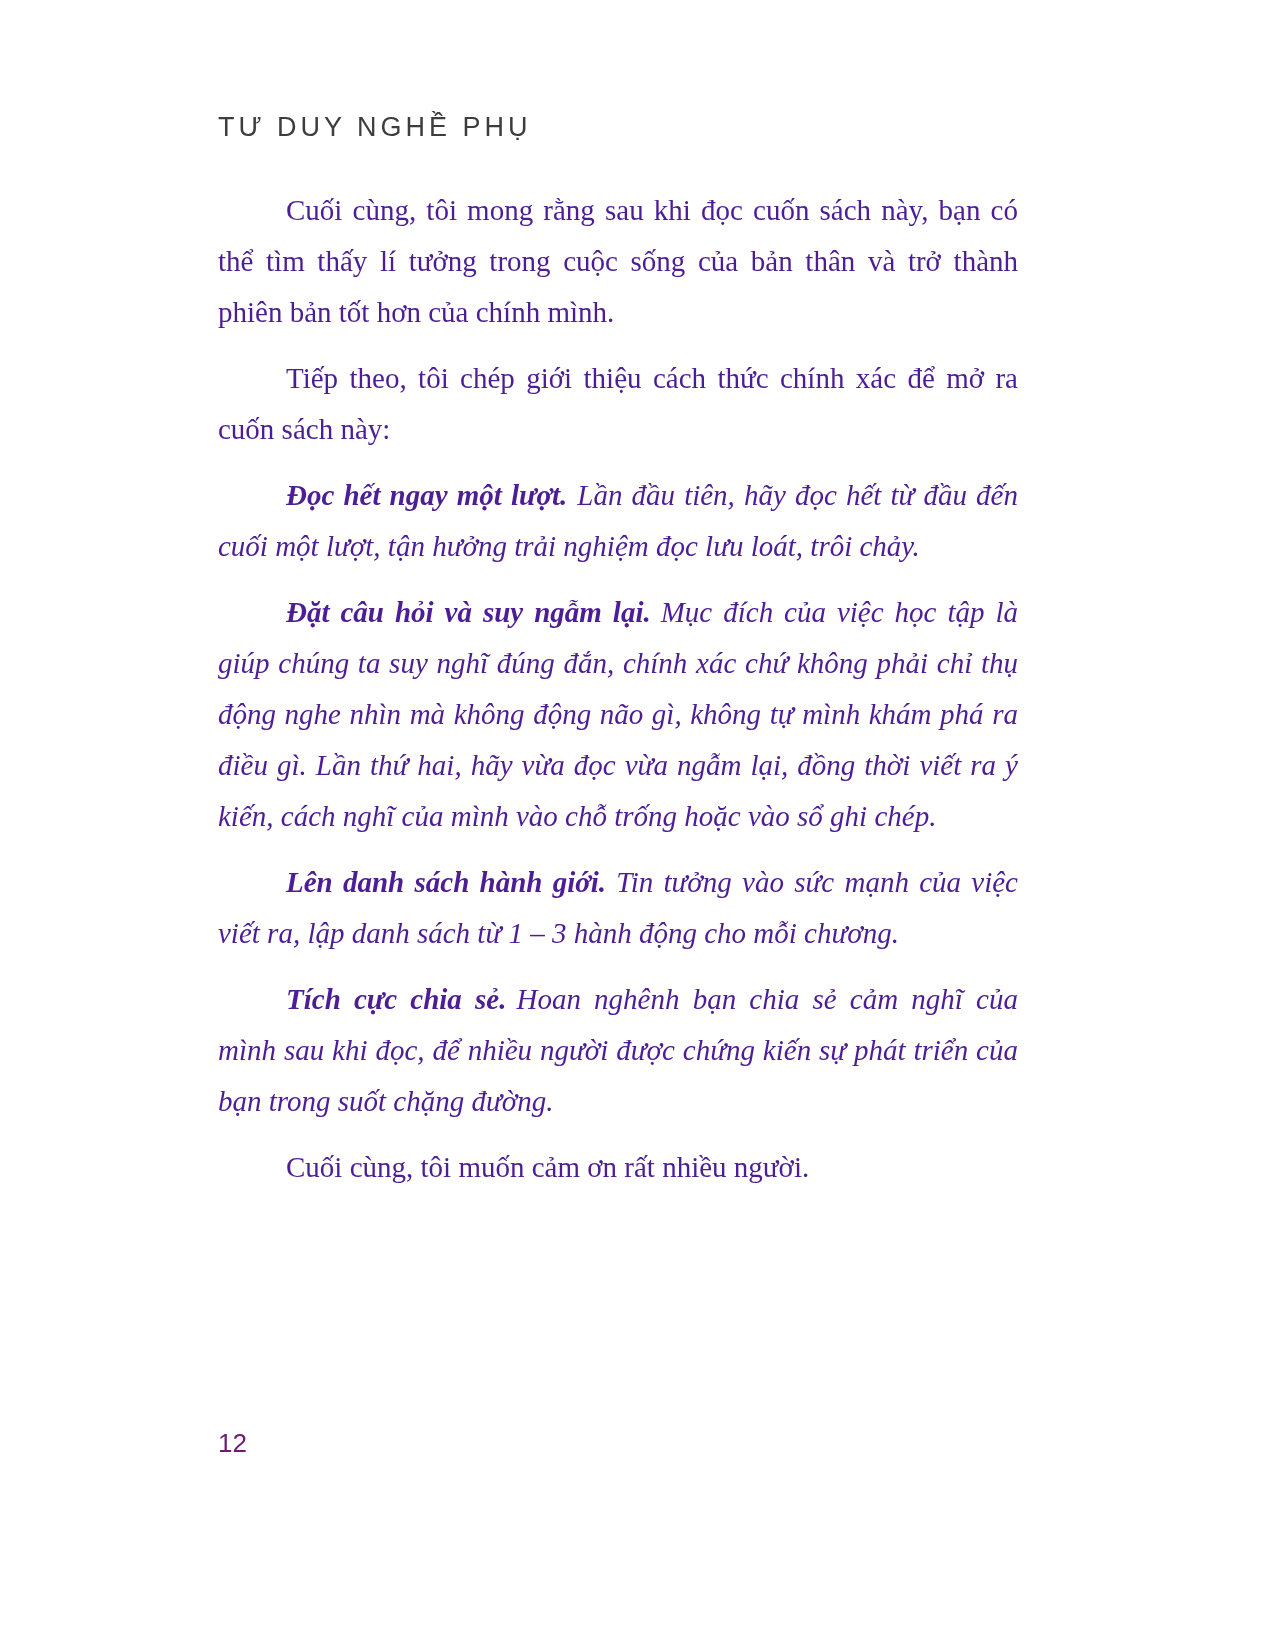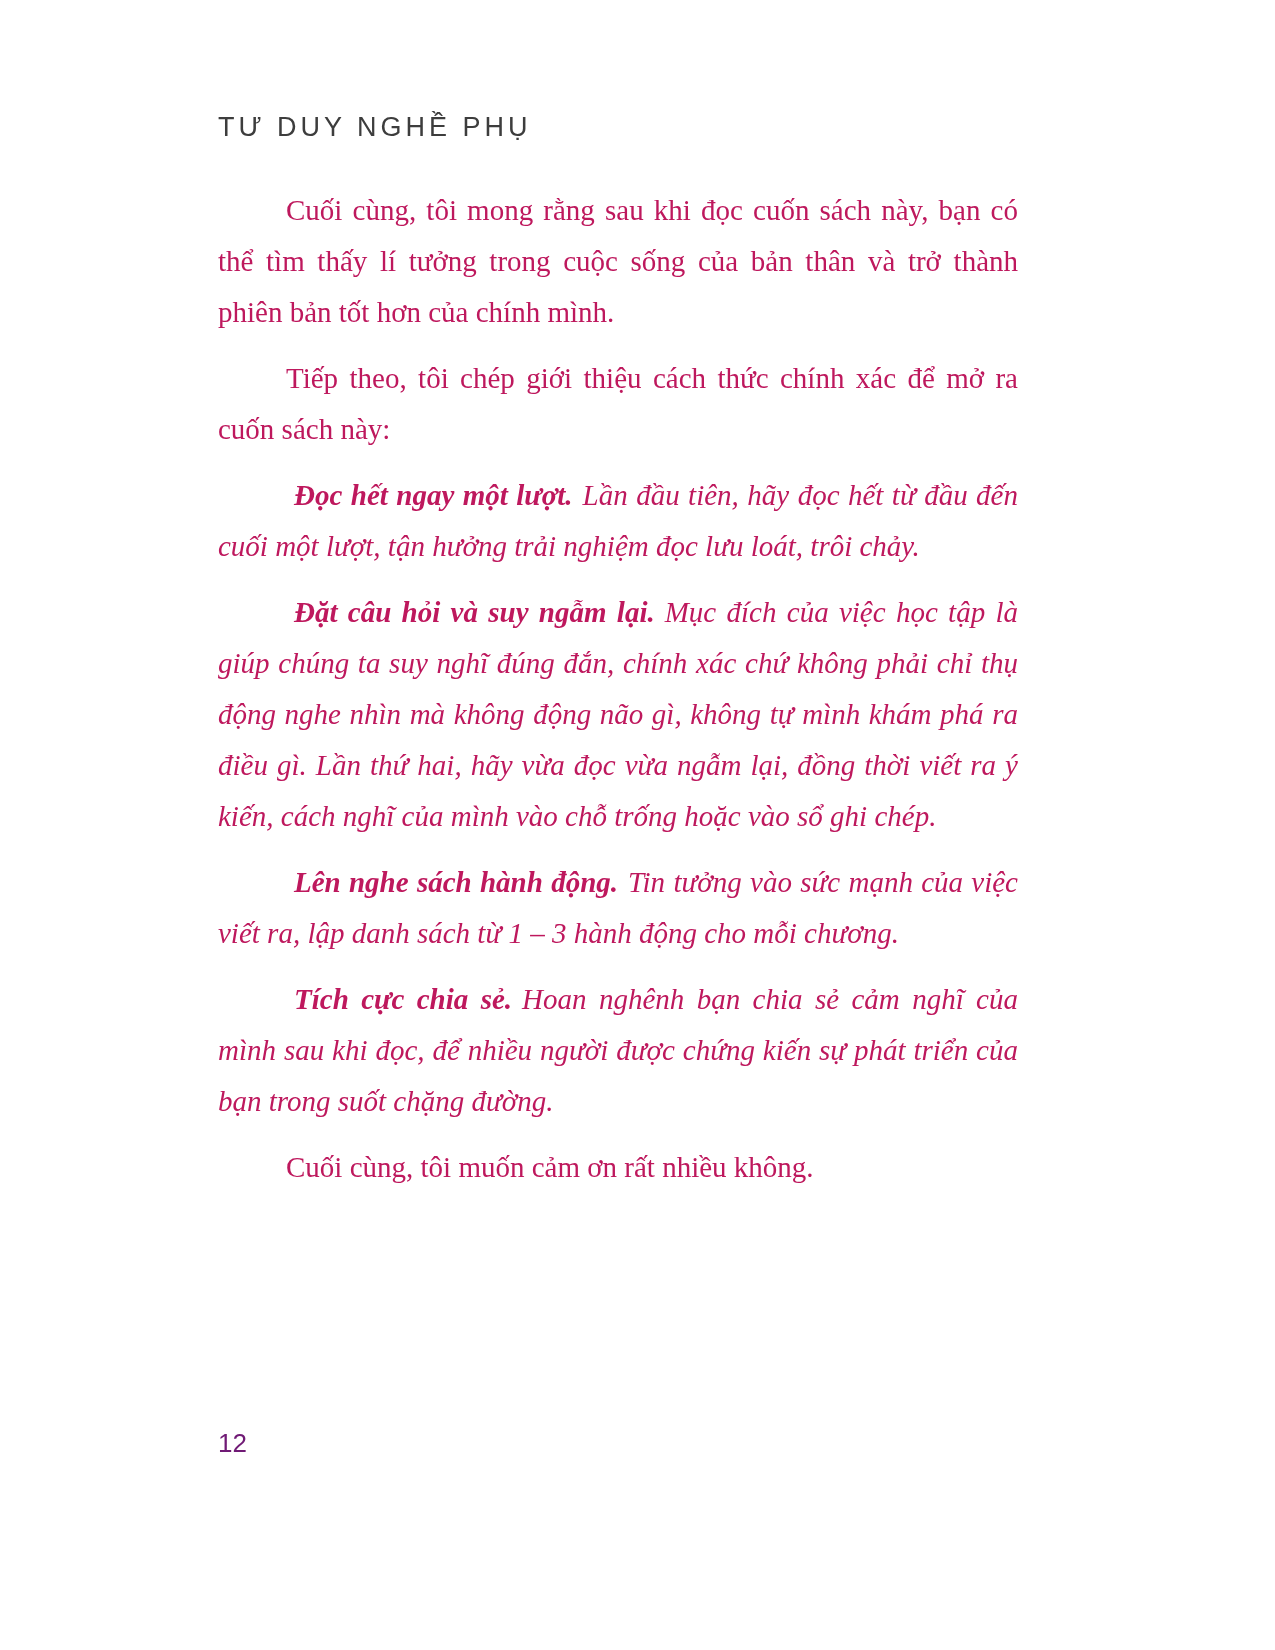--- a/index.html
+++ b/index.html
@@ -29,29 +29,28 @@
     letter-spacing: 4px;
     color: #3d3d3d;
     margin: 0 0 42px 0;
   }
   .para {
     font-size: 29px;
     line-height: 51px;
     text-align: justify;
     text-indent: 68px;
     margin: 0 0 15px 0;
-    color: #be185d;
+    color: #4c1d95;
   }
   .para.italic {
     font-style: italic;
   }
   .lead {
     font-weight: bold;
     margin-right: 10px;
-    margin-left: 8px;
   }
   .page-number {
     position: absolute;
     left: 218px;
     top: 1428px;
     font-family: "Liberation Sans", sans-serif;
     font-size: 26px;
     color: #701a75;
   }
 </style>
@@ -69,27 +68,27 @@
 
     <p class="para italic">
       <strong class="lead">Đọc hết ngay một lượt.</strong><span>Lần đầu tiên, hãy đọc hết từ đầu đến cuối một lượt, tận hưởng trải nghiệm đọc lưu loát, trôi chảy.</span>
     </p>
 
     <p class="para italic">
       <strong class="lead">Đặt câu hỏi và suy ngẫm lại.</strong><span>Mục đích của việc học tập là giúp chúng ta suy nghĩ đúng đắn, chính xác chứ không phải chỉ thụ động nghe nhìn mà không động não gì, không tự mình khám phá ra điều gì. Lần thứ hai, hãy vừa đọc vừa ngẫm lại, đồng thời viết ra ý kiến, cách nghĩ của mình vào chỗ trống hoặc vào sổ ghi chép.</span>
     </p>
 
     <p class="para italic">
-      <strong class="lead">Lên nghe sách hành động.</strong><span>Tin tưởng vào sức mạnh của việc viết ra, lập danh sách từ 1 – 3 hành động cho mỗi chương.</span>
+      <strong class="lead">Lên danh sách hành giới.</strong><span>Tin tưởng vào sức mạnh của việc viết ra, lập danh sách từ 1 – 3 hành động cho mỗi chương.</span>
     </p>
 
 
     <p class="para italic">
       <strong class="lead">Tích cực chia sẻ.</strong><span>Hoan nghênh bạn chia sẻ cảm nghĩ của mình sau khi đọc, để nhiều người được chứng kiến sự phát triển của bạn trong suốt chặng đường.</span>
     </p>
 
-    <p class="para">Cuối cùng, tôi muốn cảm ơn rất nhiều không.</p>
+    <p class="para">Cuối cùng, tôi muốn cảm ơn rất nhiều người.</p>
 
 
   </div>
 
   <div class="page-number">12</div>
 </div>
 
 </body></html>

